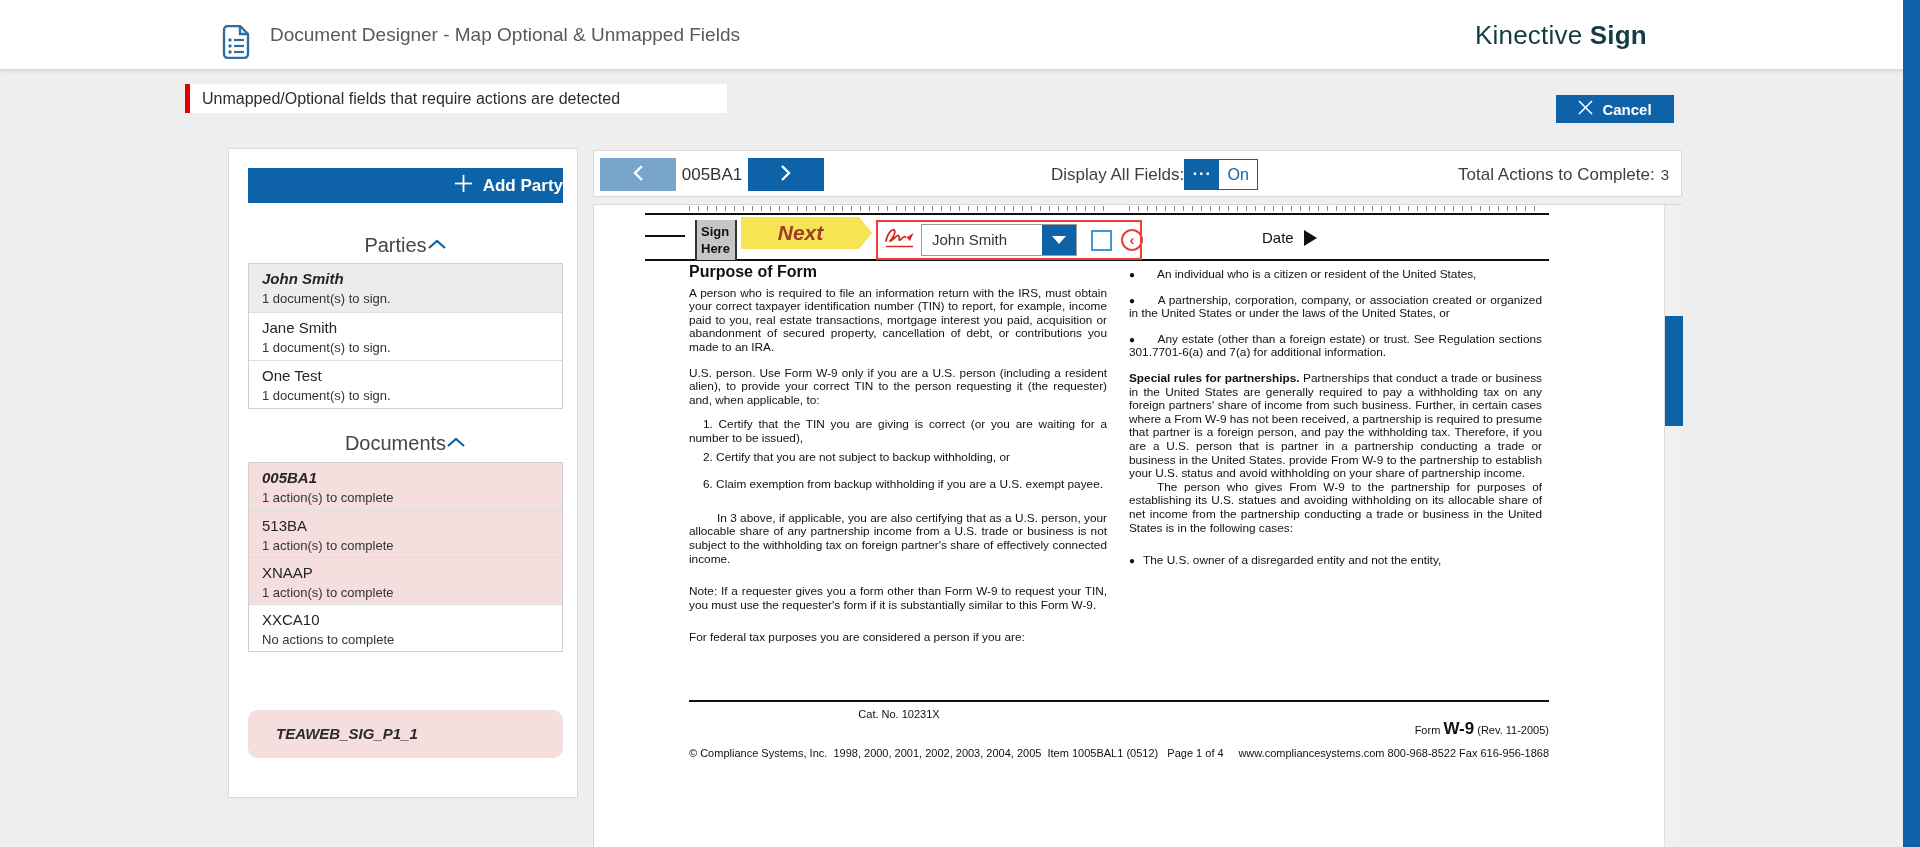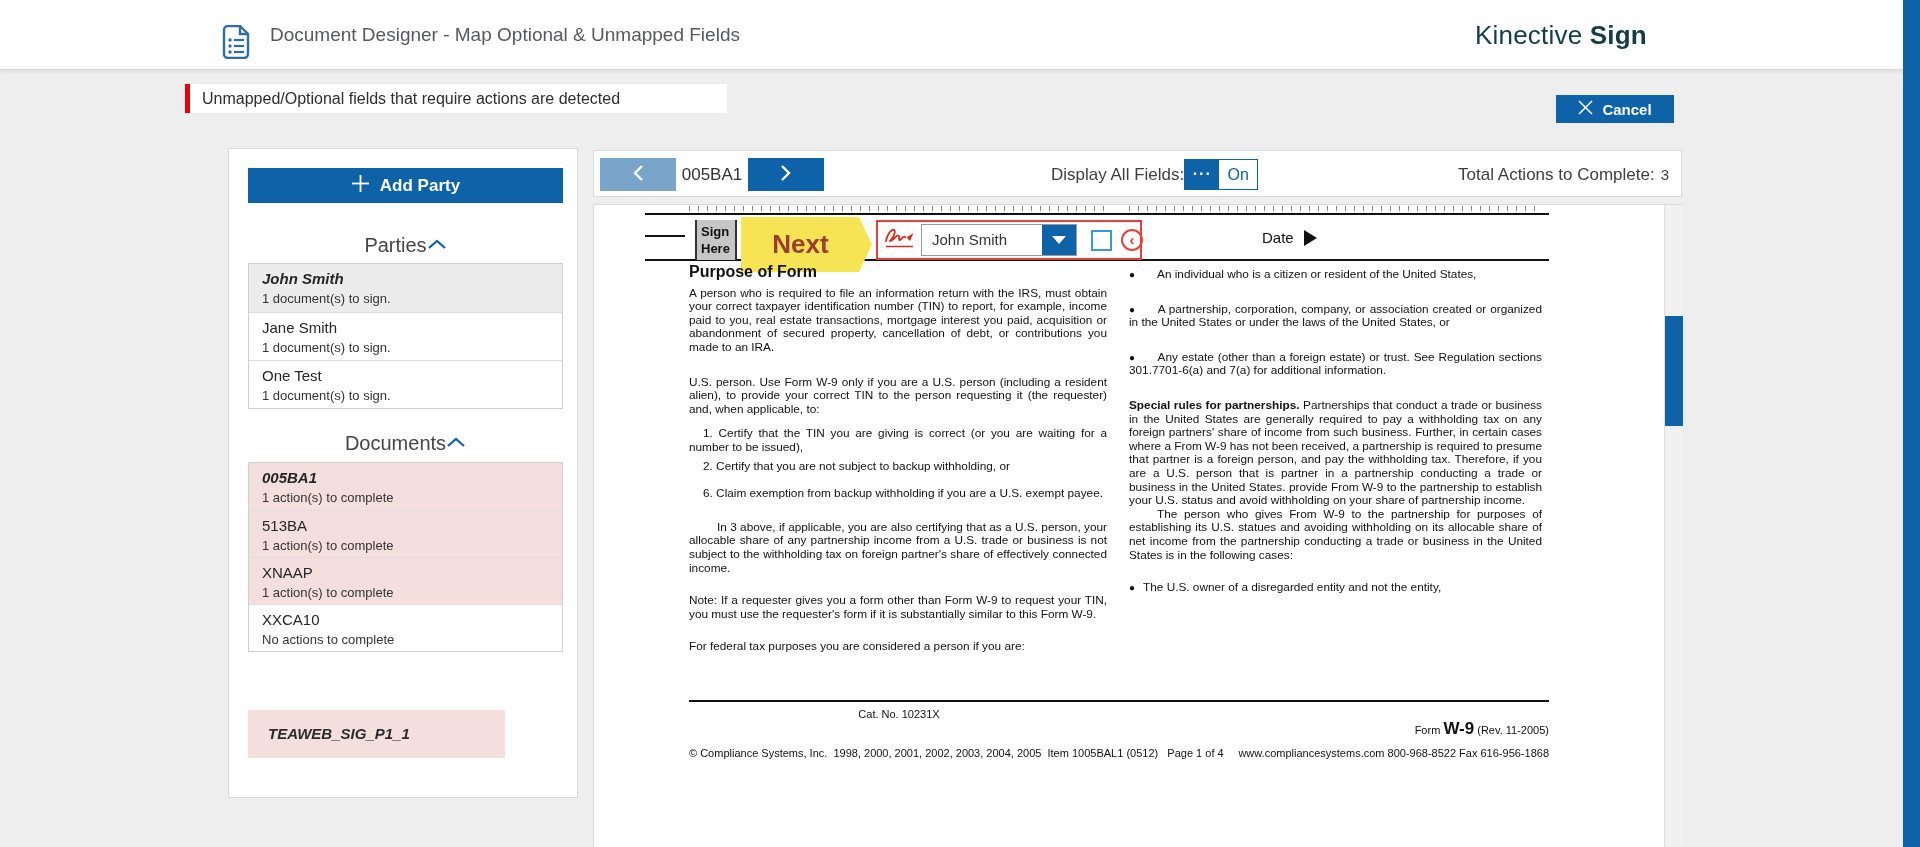--- a/index.html
+++ b/index.html
@@ -14,33 +14,33 @@
   .brand b { font-weight:700; }
 
   .right-strip { position:absolute; left:1903px; top:0; width:17px; height:847px; background:#0e62a8; z-index:6; }
 
   
   .alert { position:absolute; left:185px; top:84px; width:542px; height:29px; background:#fff; border-left:5px solid #e60000; line-height:29px; padding-left:12px; font-size:16px; color:#2e2e2e; }
   .cancel-btn { position:absolute; left:1556px; top:95px; width:118px; height:28px; background:#0e62a8; color:#fff; display:flex; align-items:center; justify-content:center; gap:9px; font-size:15px; font-weight:700; cursor:pointer; }
 
   
   .sidebar { position:absolute; left:228px; top:148px; width:350px; height:650px; background:#fff; border:1px solid #d9d9d9; }
-  .add-party { position:absolute; left:19px; top:19px; width:315px; height:35px; background:#0e62a8; color:#fff; font-size:17px; font-weight:700; display:flex; align-items:center; justify-content:center; gap:10px; cursor:pointer; }
+  .add-party { position:absolute; left:19px; top:19px; width:315px; height:35px; background:#0e62a8; color:#fff; font-size:17px; font-weight:700; display:flex; align-items:center; justify-content:flex-end; gap:10px; cursor:pointer; }
   .sec-head { position:absolute; left:19px; width:315px; height:24px; display:flex; align-items:center; justify-content:center; }
   .sec-head .t { font-size:20px; color:#454545; }
   .listbox { position:absolute; left:19px; width:315px; background:#fff; border:1px solid #cfcfcf; }
   .row { height:48px; padding:6px 13px 0 13px; border-top:1px solid #ddd; background:#fff; cursor:pointer; }
   .row:first-child { border-top:none; }
   .row .nm { font-size:15px; color:#262626; margin-bottom:4px; }
   .row .dt { font-size:13px; color:#333; }
   .row.sel { background:#ececec; }
   .row.sel .nm, .row.cur .nm { font-weight:700; font-style:italic; }
   .row.pink { background:#f4dede; }
   .docrow { height:47px; }
-  .fieldbox { position:absolute; left:19px; width:257px; height:48px; background:#f4dede; line-height:48px; padding-left:20px; font-size:15px; font-weight:700; font-style:italic; color:#2b2b2b; cursor:pointer; }
+  .fieldbox { position:absolute; left:19px; width:315px; height:48px; background:#f4dede; line-height:48px; padding-left:28px; font-size:15px; font-weight:700; font-style:italic; color:#2b2b2b; cursor:pointer;border-radius:10px; }
 
   
   .toolbar { position:absolute; left:593px; top:150px; width:1089px; height:47px; background:#fff; border:1px solid #d9d9d9; }
   .nav-btn { position:absolute; top:7px; width:76px; height:33px; display:flex; align-items:center; justify-content:center; cursor:pointer; }
   .nav-prev { left:6px; background:#79a5cb; }
   .nav-next { left:154px; background:#0e62a8; }
   .doc-label { position:absolute; left:84px; width:68px; text-align:center; line-height:47px; font-size:17px; color:#333; }
   .display-group { position:absolute; left:444px; top:0; height:47px; display:flex; align-items:center; gap:0;margin-left:13px; }
   .display-label { font-size:17px; color:#3f3f3f; }
   .toggle { display:flex; border:1px solid #0e62a8; height:31px; }
@@ -52,40 +52,40 @@
 
   
   .docpanel { position:absolute; left:593px; top:204px; width:1089px; height:643px; background:#fff; border:1px solid #d9d9d9; border-bottom:none; }
   .scroll-track { position:absolute; left:1070px; top:0; width:18px; height:642px; background:#f0f0f0; border-left:1px solid #e0e0e0; cursor:pointer; }
   .scroll-thumb { position:absolute; left:0; top:111px; width:18px; height:110px; background:#0e62a8; cursor:grab; }
 
   .ticks { position:absolute; top:1px; height:5px; background:repeating-linear-gradient(90deg,#555 0 1px,transparent 1px 9px); opacity:.7; }
   .hline { position:absolute; background:#111; height:2px; }
 
   .sign-tab { position:absolute; left:101px; top:15px; width:42px; height:40px; background:#c6c6c6; border-left:2px solid #333; border-right:2px solid #333; font-size:13px; font-weight:700; color:#111; line-height:1.3; padding:4px 0 0 4px; cursor:pointer; }
-  .next-flag { position:absolute; left:147px; top:12px; width:131px; height:55px; background:#f7e455; clip-path:polygon(0 0, calc(100% - 13px) 0, 100% 50%, calc(100% - 13px) 100%, 0 100%); color:#9e3c2f; font-size:26px; font-weight:600; display:flex; align-items:center; justify-content:center; padding-right:12px; cursor:pointer; }
+  .next-flag { position:absolute; left:147px; top:12px; width:131px; height:32px; background:#f7e455; clip-path:polygon(0 0, calc(100% - 13px) 0, 100% 50%, calc(100% - 13px) 100%, 0 100%); color:#9e3c2f; font-size:21px; font-weight:600; display:flex; align-items:center; justify-content:center; padding-right:12px; cursor:pointer;font-style:italic; }
 
   .sig-field { position:absolute; left:282px; top:15px; width:266px; height:40px; border:2px solid #e8413c; display:flex; align-items:center; background:#fff; }
   .sig-glyph { margin-left:5px; flex:none; }
   .signer-dd { margin-left:4px; display:flex; border:1px solid #9a9a9a; height:32px; cursor:pointer; }
   .signer-dd .val { width:120px; font-size:15px; color:#333; line-height:30px; padding-left:10px; background:#fff; white-space:nowrap; overflow:hidden; }
   .signer-dd .dd-btn { width:34px; background:#0e62a8; display:flex; align-items:center; justify-content:center; }
   .dd-caret { width:0; height:0; border-left:7px solid transparent; border-right:7px solid transparent; border-top:8px solid #fff; }
   .chk { width:21px; height:21px; border:2px solid #3f98d2; background:#fff; margin-left:14px; flex:none; cursor:pointer; }
   .red-circle { width:22px; height:22px; border:2px solid #e8413c; border-radius:50%; margin-left:9px; flex:none; color:#e8413c; font-size:15px; font-weight:700; display:flex; align-items:center; justify-content:center; padding-bottom:2px; cursor:pointer; }
 
   .date-wrap { position:absolute; left:668px; top:24px; display:flex; align-items:center; gap:10px; }
   .date-label { font-size:15px; color:#111; }
   .date-arrow { width:0; height:0; border-top:8px solid transparent; border-bottom:8px solid transparent; border-left:13px solid #111; }
 
   .col { position:absolute; font-size:11.8px; line-height:13.6px; color:#111; text-align:justify; }
   .col-left  { left:95px;  top:60px; width:418px; }
   .col-right { left:535px; top:63px; width:413px; }
   .col h3 { font-size:16px; margin-bottom:8px; text-align:left; }
-  .col .p { margin-top:21px; }
+  .col .p { margin-top:12px; }
   .col .p.first { margin-top:0; }
   .col .item { text-indent:14px; margin-top:11px; }
   .col .item.tight { margin-top:5px; }
   .col .gap { margin-top:19px; }
   .dot { margin-right:22px; font-size:10px; }
   .dot-sm { margin-right:8px; font-size:10px; }
   .indent { text-indent:28px; }
 
   .f-rule { position:absolute; left:95px; top:495px; width:860px; height:2px; background:#111; }
   .f-catno { position:absolute; left:95px; top:503px; width:420px; text-align:center; font-size:11px; color:#111; }

